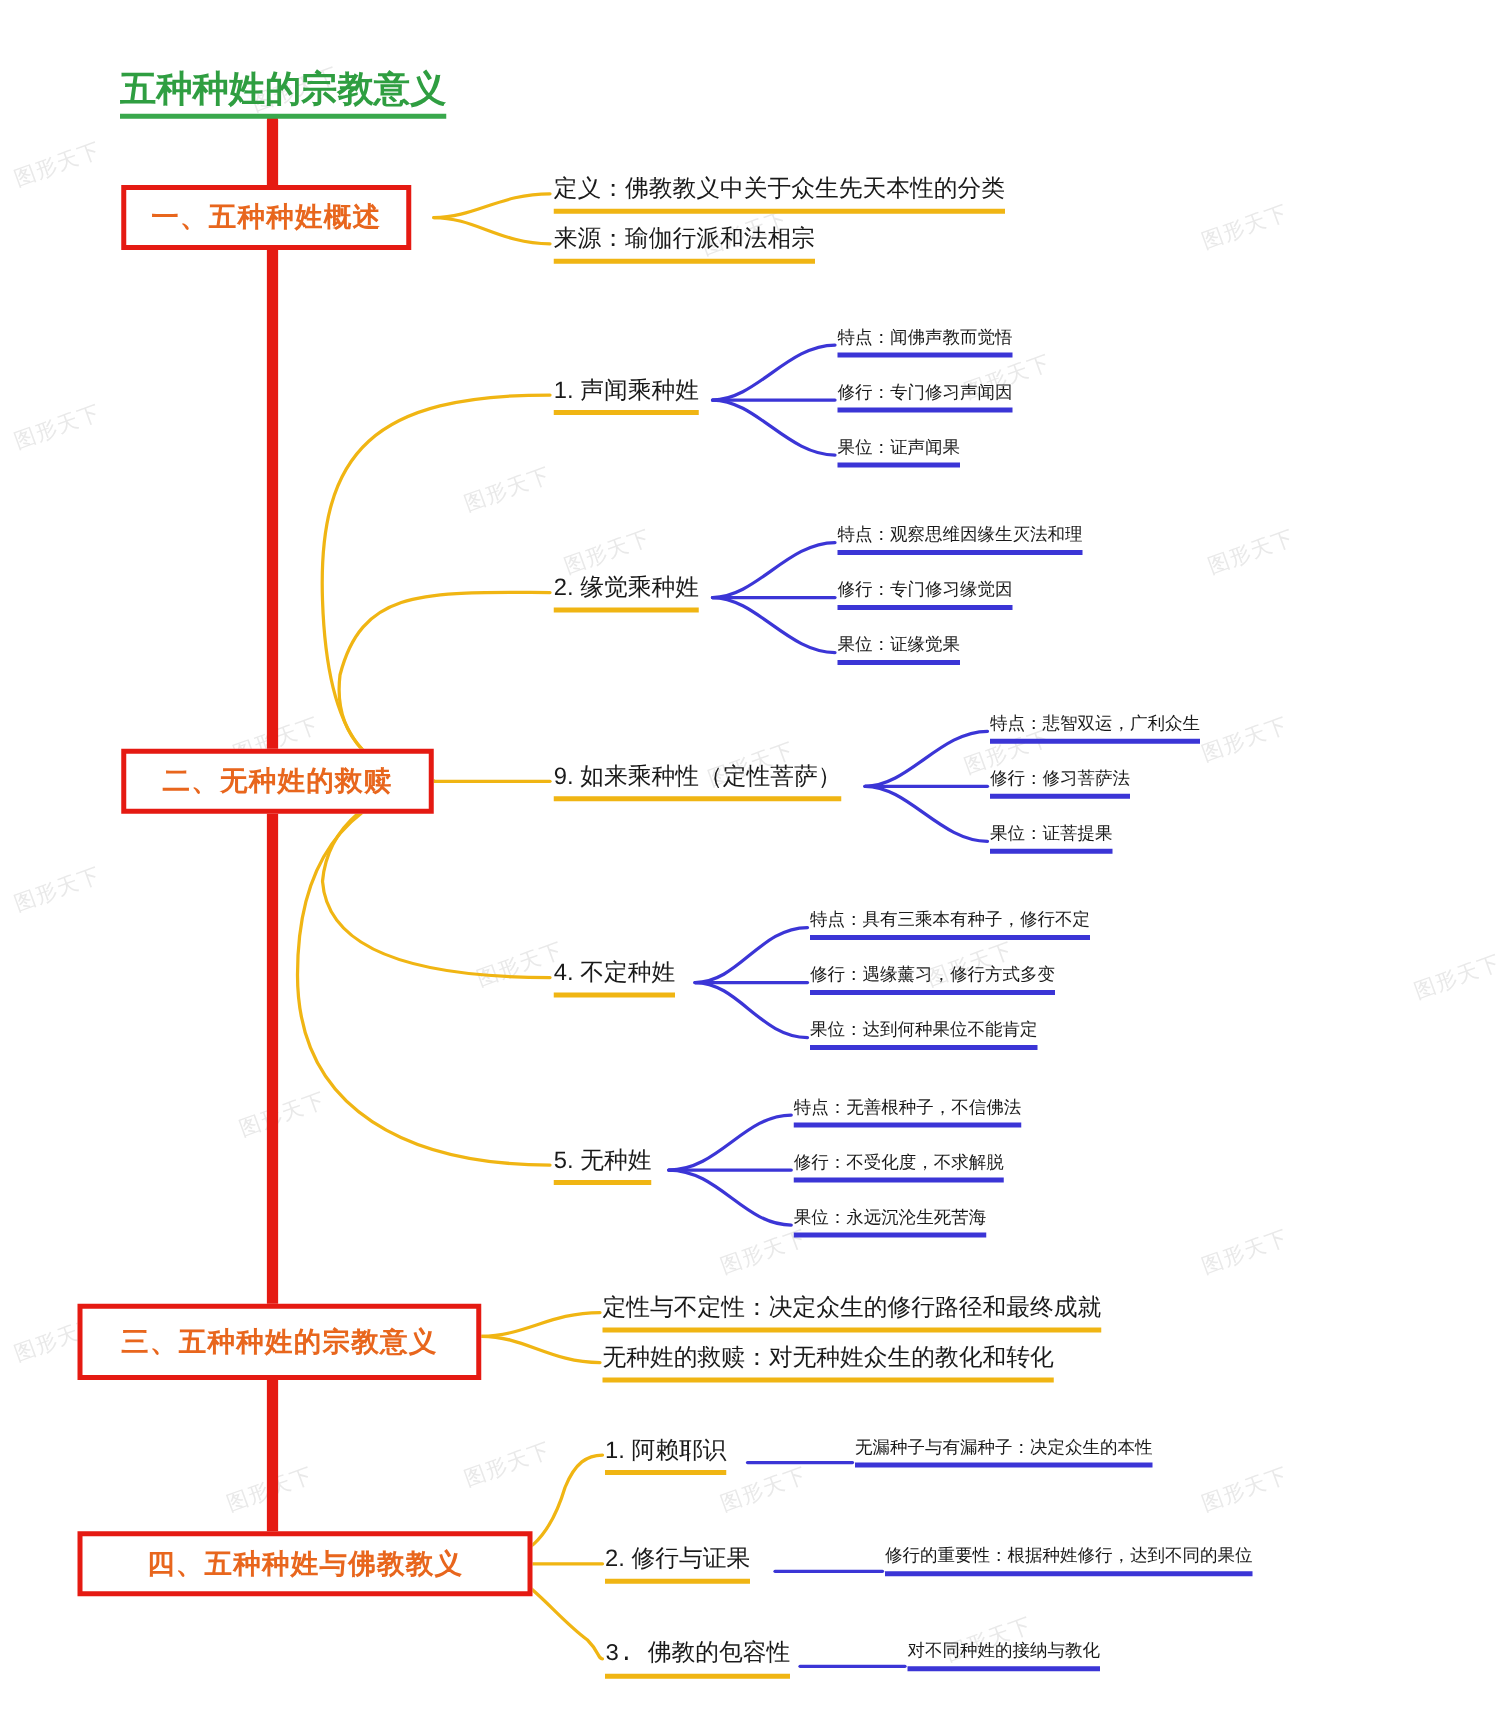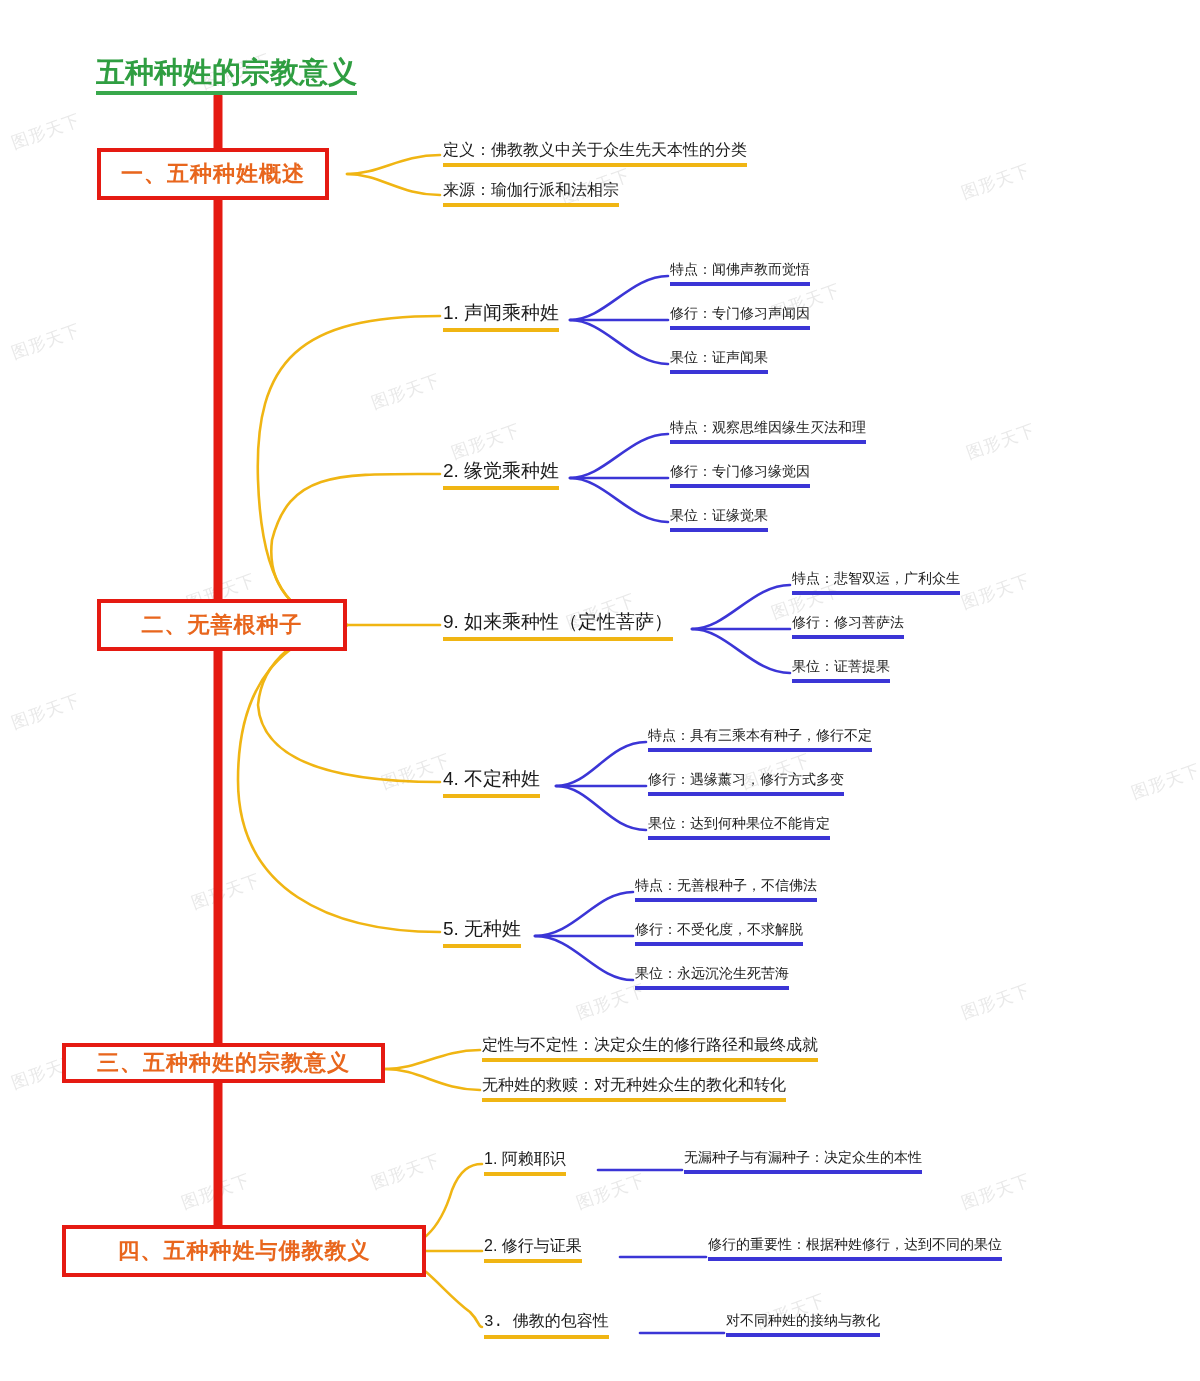--- a/index.html
+++ b/index.html
@@ -56,21 +56,21 @@
   .node3{
     position:absolute;
     font-size:14px;color:#1a1a1a;
     white-space:nowrap;
     padding-bottom:3px;
     border-bottom:4px solid #3b35d6;
     line-height:1.25;
   }
   .node-lvl1{
     position:absolute;
-    font-size:16px;color:#1a1a1a;
+    font-size:19px;color:#1a1a1a;
     white-space:nowrap;
     padding-bottom:3px;
     border-bottom:4px solid #f0b513;
     line-height:1.25;
   }
 </style>
 </head>
 <body>
 
 <div id="stage">
@@ -150,23 +150,23 @@
       <line x1="640" y1="1333" x2="724" y2="1333" stroke="#3b35d6" stroke-width="2.6"></line>
     </g>
   </svg>
 
   <div class="layer">
 
     <div class="title">五种种姓的宗教意义</div>
 
     <div class="sec-box" style="left:97px;top:148px;width:232px;height:52px;">一、五种种姓概述</div>
 
-    <div class="sec-box" style="left:97px;top:599px;width:250px;height:52px;">二、无善根种子</div>
-
-    <div class="sec-box" style="left:62px;top:1043px;width:323px;height:40px;">三、五种种姓的宗教意义</div>
+    <div class="sec-box" style="left:97px;top:599px;width:250px;height:52px;">二、无种姓的救赎</div>
+
+    <div class="sec-box" style="left:62px;top:1043px;width:323px;height:61px;">三、五种种姓的宗教意义</div>
 
     <div class="sec-box" style="left:62px;top:1225px;width:364px;height:52px;">四、五种种姓与佛教教义</div>
 
     <div class="node-lvl1" style="left:443px;top:140px;">定义：佛教教义中关于众生先天本性的分类</div>
     <div class="node-lvl1" style="left:443px;top:180px;">来源：瑜伽行派和法相宗</div>
 
     <div class="node2" style="left:443px;top:301px;">1. 声闻乘种姓</div>
     <div class="node3" style="left:670px;top:261px;">特点：闻佛声教而觉悟</div>
     <div class="node3" style="left:670px;top:305px;">修行：专门修习声闻因</div>
     <div class="node3" style="left:670px;top:349px;">果位：证声闻果</div>

